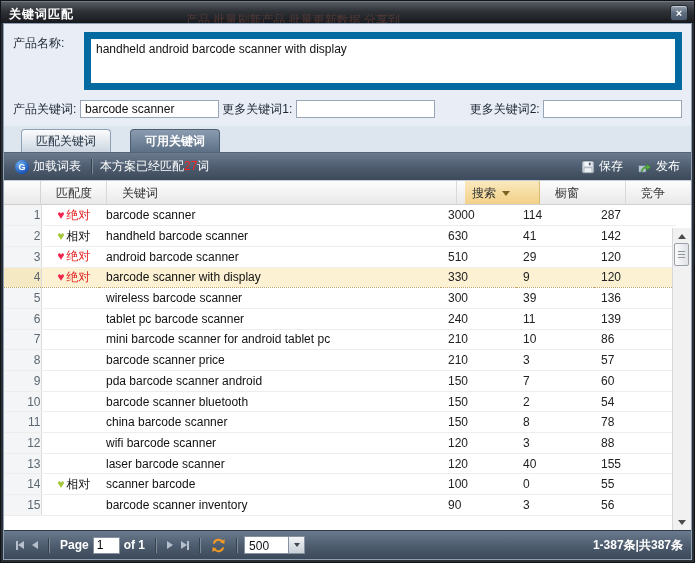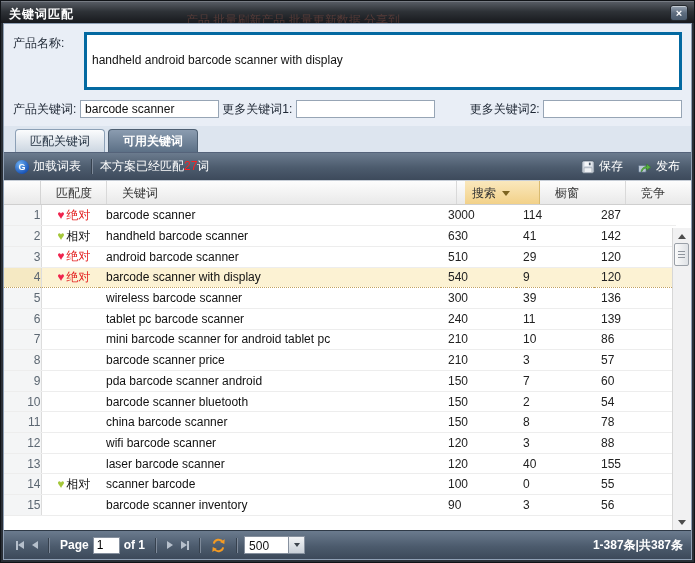--- a/index.html
+++ b/index.html
@@ -19,30 +19,30 @@
     border:1px solid #23282e; border-radius:3px; color:#fff; font-size:11px; font-weight:bold;
     text-align:center; line-height:14px; box-shadow:inset 0 1px 0 rgba(255,255,255,.45); cursor:pointer; }
 
   
   .frame { flex:1; margin:0 2px 2px 2px; border:1px solid #8fa0b5; background:#e9eef6; display:flex; flex-direction:column; overflow:hidden; }
 
   
   .form-panel { flex:0 0 102px; background:#e9eef6; padding:8px 9px 6px 9px; position:relative; }
   .form-row1 { display:flex; }
   .flabel { font-size:12px; color:#1d2633; padding-top:3px; flex:0 0 71px; }
-  .form-panel textarea { flex:1; height:58px; resize:none; border:3px solid #0369a1; background:#fff;
-    font-family:"Liberation Sans", sans-serif; font-size:12px; color:#111; padding:18px 5px; outline:none; overflow:hidden; }
+  .form-panel textarea { flex:1; height:58px; resize:none; border:7px solid #0369a1; background:#fff;
+    font-family:"Liberation Sans", sans-serif; font-size:12px; color:#111; padding:3px 5px; outline:none; overflow:hidden; }
   .form-row2 { display:flex; align-items:center; margin-top:10px; }
   .form-row2 .flabel2 { font-size:12px; color:#1d2633; white-space:nowrap; }
   .form-row2 input { width:139px; height:18px; border:1px solid #97a5b5; background:#fff;
     font-family:"Liberation Sans", sans-serif; font-size:12px; color:#111; padding:0 4px; outline:none; }
   .g1 { width:9px; } .g2 { width:8px; } .g3 { width:85px; }
 
   
-  .tabstrip { flex:0 0 26px; background:#dde5ef; display:flex; align-items:flex-end; padding-left:11px; }
+  .tabstrip { flex:0 0 26px; background:#dde5ef; display:flex; align-items:flex-end; padding-left:17px;gap:16px; }
   .tab { height:23px; padding:0 14px; margin-right:3px; border:1px solid #8ca0b6; border-bottom:none;
     border-radius:4px 4px 0 0; font-size:12px; line-height:22px; cursor:pointer; }
   .tab.inactive { background:linear-gradient(#fbfcfd, #ccd6e1); color:#1e2c3c; }
   .tab.active { background:linear-gradient(#8b9cb0, #5c7086); color:#fff; font-weight:bold; border-color:#4e5f72; }
 
   
   .toolbar { flex:0 0 28px; background:linear-gradient(#6b7b8e, #4c5b6d 55%, #3d4a5b);
     border-top:1px solid #55637a; display:flex; align-items:center; padding:0 8px; color:#fff; font-size:12px; }
   .tb-btn { display:flex; align-items:center; gap:4px; cursor:pointer; padding:2px 3px; }
   .load-icon { width:14px; height:14px; border-radius:50%; background:radial-gradient(circle at 35% 30%, #6db0f2, #1c57b9 70%, #0c3d8e);
@@ -216,21 +216,21 @@
     <td class="c-match"><span class="heart absolute">♥</span><span class="match-text absolute">绝对</span></td>
     <td class="c-kw">android barcode scanner</td>
     <td class="c-search">510</td>
     <td class="c-window">29</td>
     <td class="c-compete">120</td>
   </tr>
               <tr class="sel">
     <td class="c-num">4</td>
     <td class="c-match"><span class="heart absolute">♥</span><span class="match-text absolute">绝对</span></td>
     <td class="c-kw">barcode scanner with display</td>
-    <td class="c-search">540</td>
+    <td class="c-search">330</td>
     <td class="c-window">9</td>
     <td class="c-compete">120</td>
   </tr>
               <tr>
     <td class="c-num">5</td>
     <td class="c-match"><span class="heart"></span><span class="match-text"></span></td>
     <td class="c-kw">wireless barcode scanner</td>
     <td class="c-search">300</td>
     <td class="c-window">39</td>
     <td class="c-compete">136</td>

